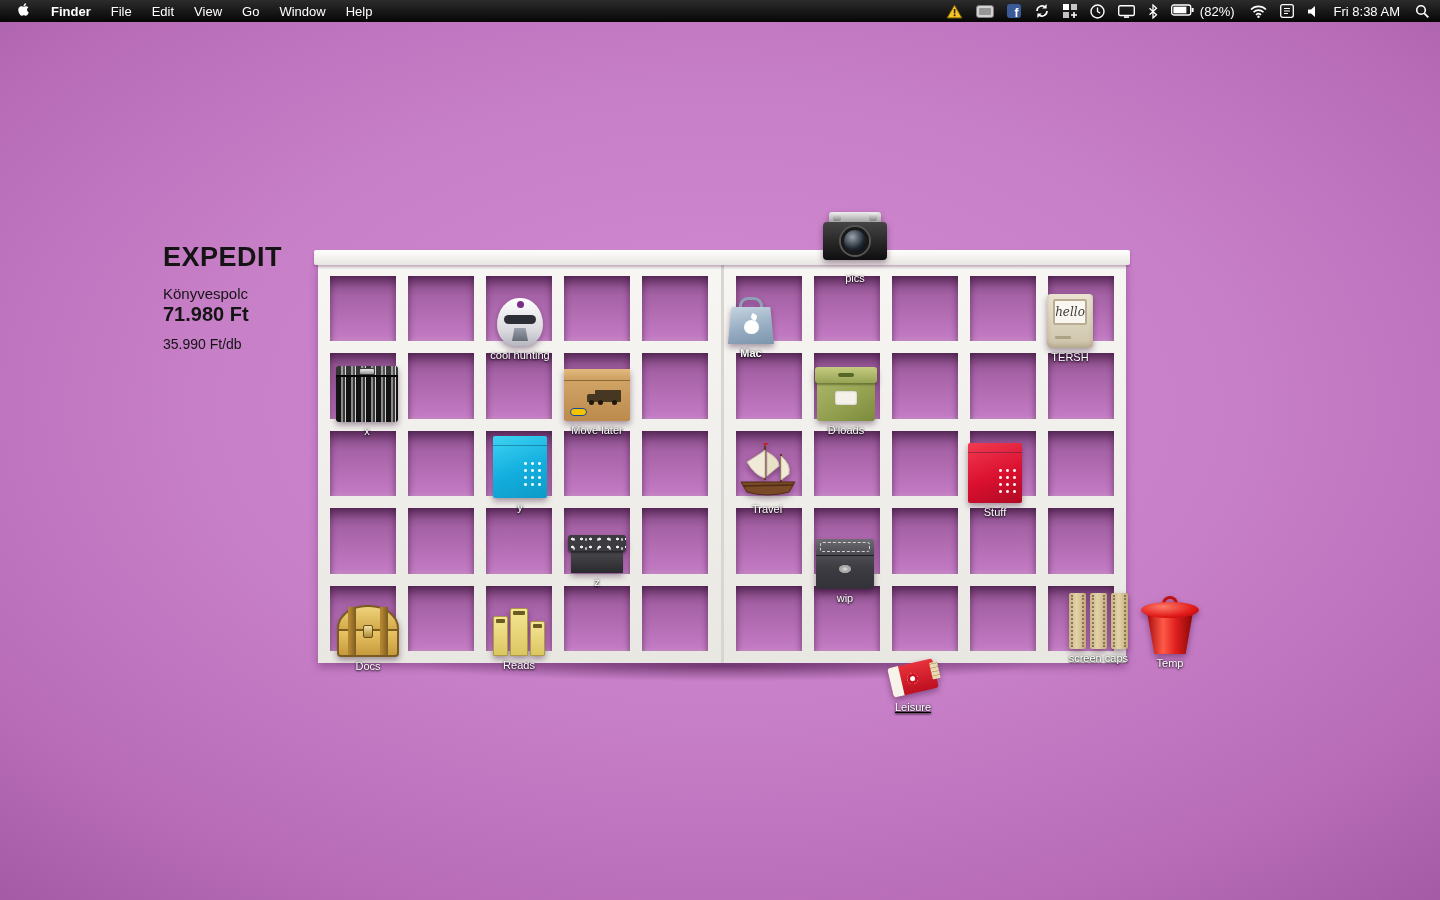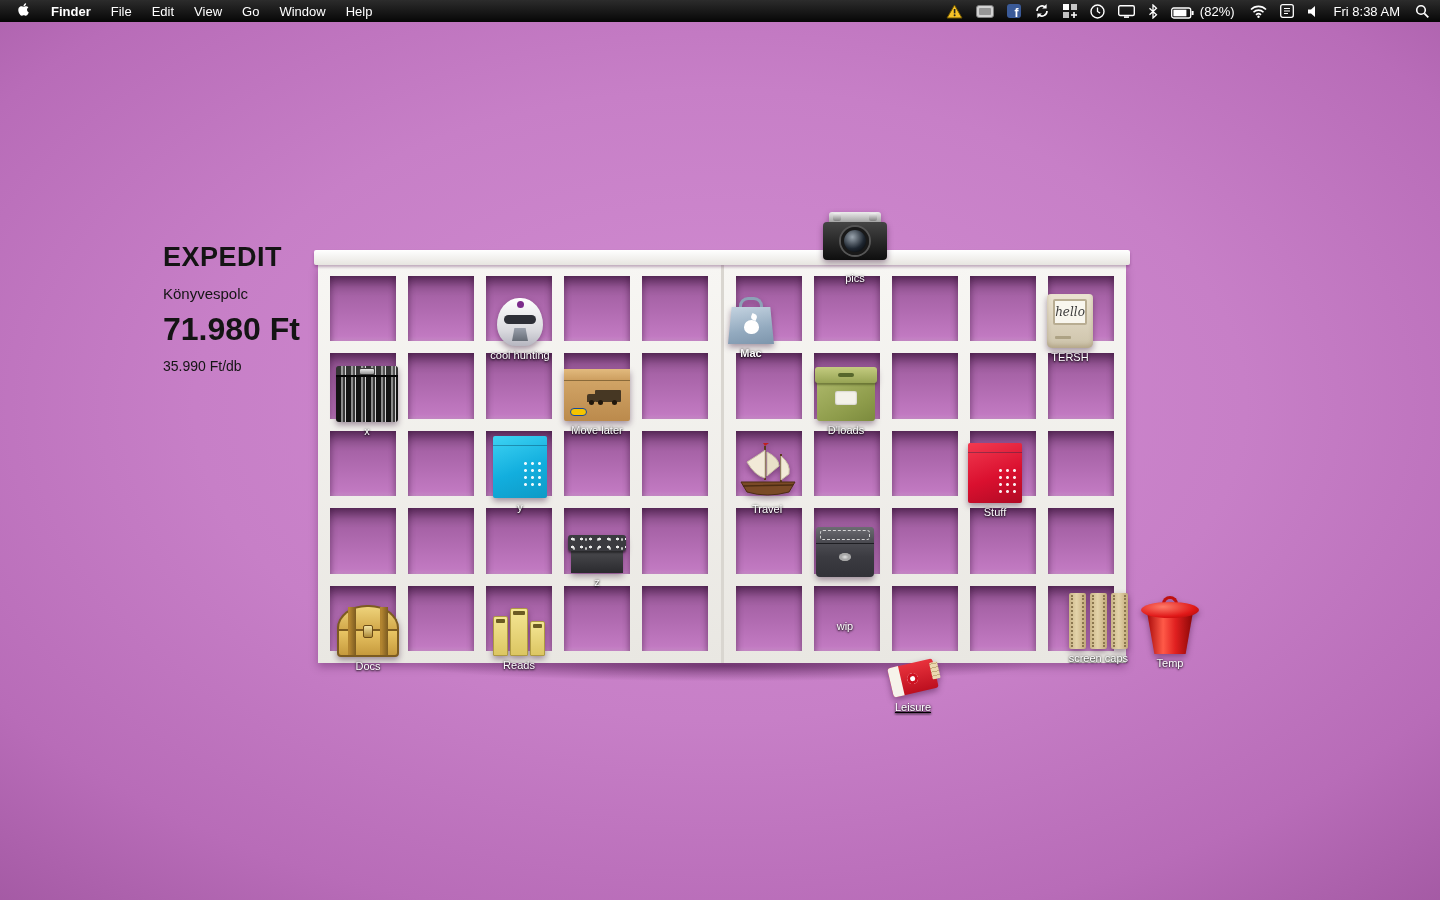--- a/index.html
+++ b/index.html
@@ -13,28 +13,28 @@
   
   .menubar { position:absolute; top:0; left:0; right:0; height:22px; z-index:60;
     background:linear-gradient(#2c2c2c,#060606); color:#fff; font-size:13px;
     display:flex; align-items:center; padding:0 6px; }
   .menu-left { display:flex; align-items:center; }
   .menu-item { padding:0 10px; height:22px; display:flex; align-items:center; cursor:default; }
   .menu-item.bold { font-weight:bold; }
   .apple-menu { padding:0 11px; display:flex; align-items:center; }
   .menu-right { margin-left:auto; display:flex; align-items:center; gap:13px; padding-right:4px; }
   .status-icon { display:flex; align-items:center; }
-  .battery-wrap { display:flex; align-items:flex-end; gap:4px; }
+  .battery-wrap { display:flex; align-items:flex-start; gap:4px; }
   .clock-text { font-size:13px; padding:0 2px; white-space:nowrap; }
 
   
   .promo { position:absolute; left:163px; top:242px; color:#141414; z-index:5; }
   .promo-title { font-size:27px; font-weight:bold; letter-spacing:.5px; }
   .promo-sub { margin-top:12px; font-size:15px; }
-  .promo-price { margin-top:9px; font-size:32px; font-weight:bold; }
+  .promo-price { margin-top:1px; font-size:20px; font-weight:bold; }
   .promo-unit { margin-top:10px; font-size:14px; }
 
   
   .shelf-shadow { position:absolute; left:295px; top:648px; width:860px; height:42px; z-index:1;
     background:radial-gradient(ellipse 50% 52% at 50% 42%, rgba(55,8,55,.5), rgba(55,8,55,0) 72%); }
   .shelf { position:absolute; left:318px; top:250px; width:808px; height:413px; z-index:2; }
   .shelf-top { position:absolute; left:-4px; right:-4px; top:0; height:15px;
     background:linear-gradient(#ffffff,#e7e5e0); border-radius:2px;
     box-shadow:0 2px 3px rgba(80,20,80,.35); z-index:3; }
   .shelf-body { position:absolute; left:0; right:0; top:14px; bottom:0; display:flex;
@@ -398,21 +398,21 @@
   <div class="icon" style="left:542px; top:509px;">
     <div class="icon-art">
       <div class="art-floral">
           <div class="floral-body"></div>
           <div class="floral-lid"></div>
         </div>
     </div>
     <div class="icon-label">z</div>
   </div>
 
-  <div class="icon" style="left:790px; top:513px;gap:40px;">
+  <div class="icon" style="left:790px; top:525px;">
     <div class="icon-art">
       <div class="art-wip">
           <div class="wip-lid"></div>
           <div class="wip-stitch"></div>
           <div class="wip-grommet"></div>
         </div>
     </div>
     <div class="icon-label">wip</div>
   </div>
 

